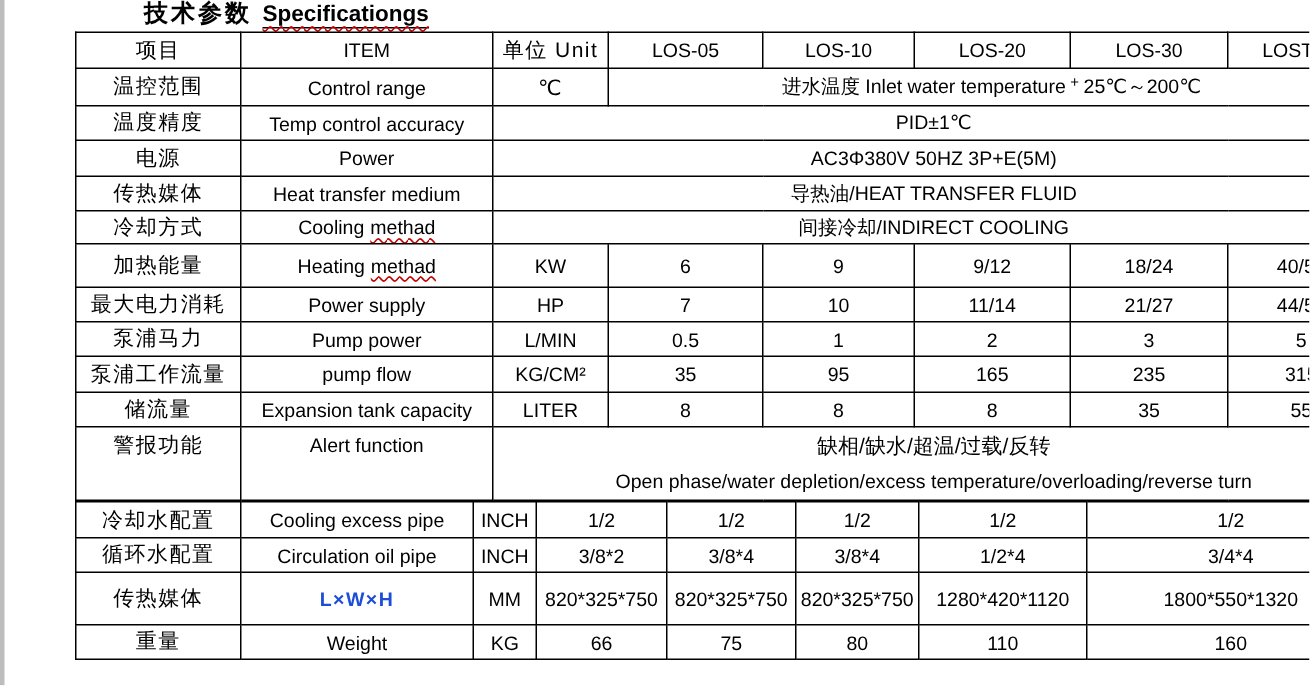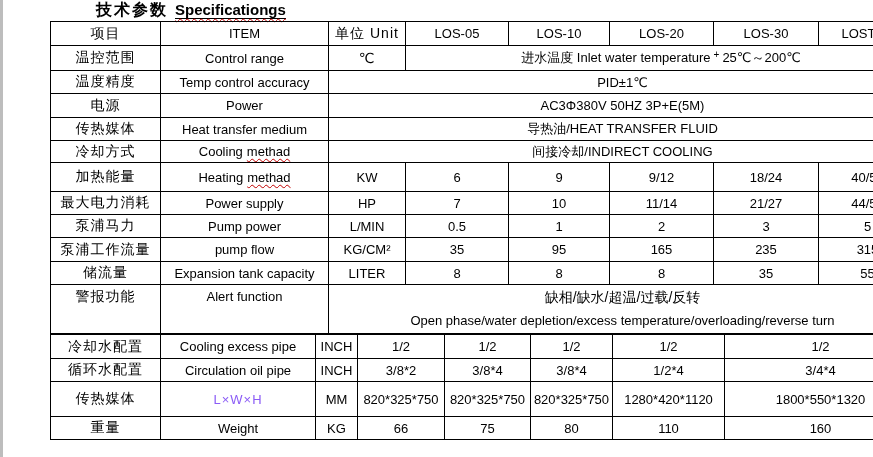--- a/index.html
+++ b/index.html
@@ -35,21 +35,21 @@
     text-decoration-style:wavy;
     text-decoration-color:#c00000;
     text-decoration-thickness:1px;
     text-underline-offset:2px;
     margin-left:4px;
   }
   .sup{font-size:10px;vertical-align:4px;margin:0 3px;}
   td.alert-label{vertical-align:top;line-height:23px;}
   .alert-l1{height:24px;line-height:24px;font-size:14px;}
   .alert-l2{height:24px;line-height:24px;font-size:13px;}
-  .gray{color:#8b5cf6;letter-spacing:1px;}
+  .gray{color:#1d4ed8;letter-spacing:1px;font-weight:bold;}
 </style>
 </head>
 <body>
 
 <div class="screen">
   <div class="left-edge"></div>
 
   <div class="title">
     <span class="title-zh">技术参数</span><span class="title-en">Specificationgs</span>
   </div>

